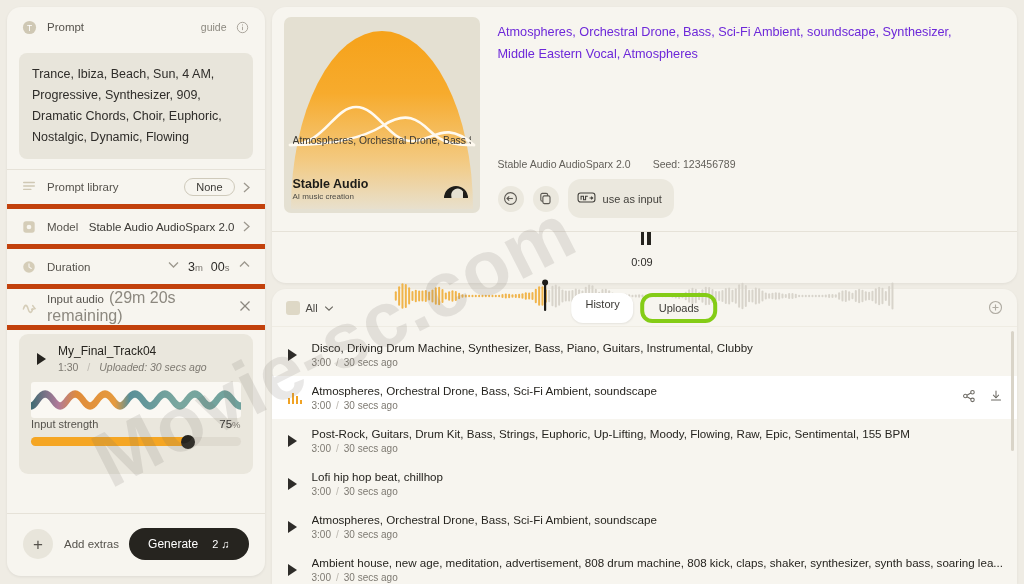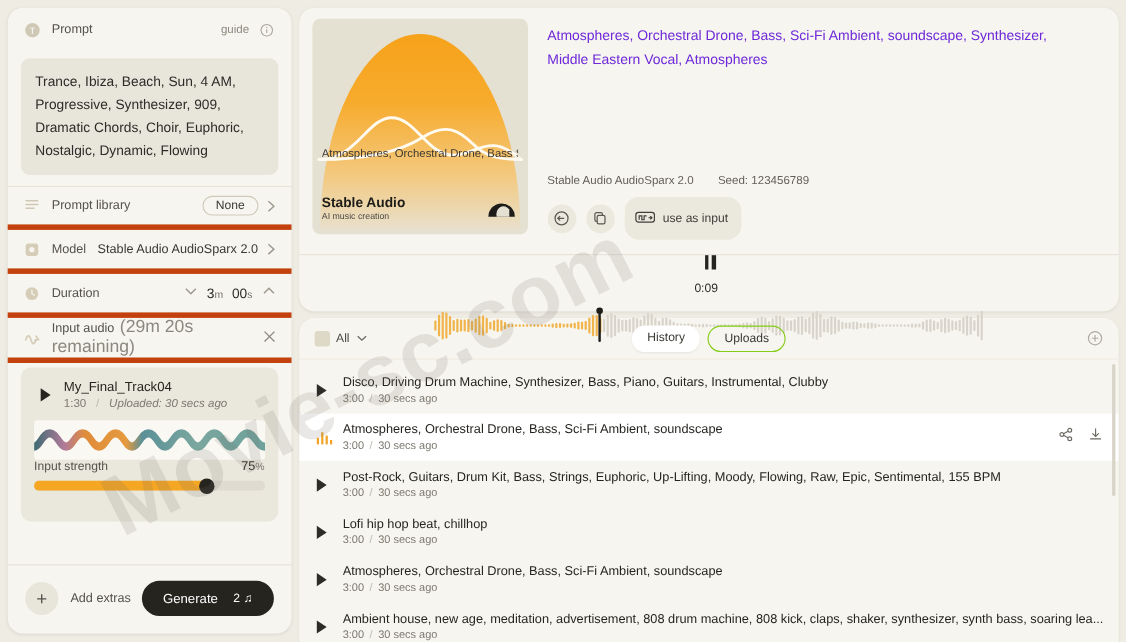--- a/index.html
+++ b/index.html
@@ -264,21 +264,21 @@
     width: 14px; height: 14px; border-radius: 3px; background: #ded8c6;
   }
   .tabs {
     position: absolute; left: 50%; transform: translateX(-50%);
     display: flex; gap: 7px;
   }
   .tab {
     font-size: 11px; padding: 5px 14px; border-radius: 12px; color: #3b3935;
   }
   .tab.active { background: #fff; box-shadow: 0 1px 2px rgba(0,0,0,0.07); }
-  .tab.inactive { border: 1px solid #84cc16; }
+  .tab.inactive { border: 4px solid #84cc16; }
   .plus-right { margin-left: auto; color: #b0aca3; display:flex; }
   .hist-list { flex: 1; overflow: hidden; position: relative; }
   .hist-row {
     display: flex; align-items: center;
     height: 43px;
     padding: 0 14px 0 16px;
     justify-content: flex-end;
   }
   .hist-row.active { background: #fff; }
   .hr-ico { width: 24px; flex: 0 0 24px; display:flex; align-items:center; }

